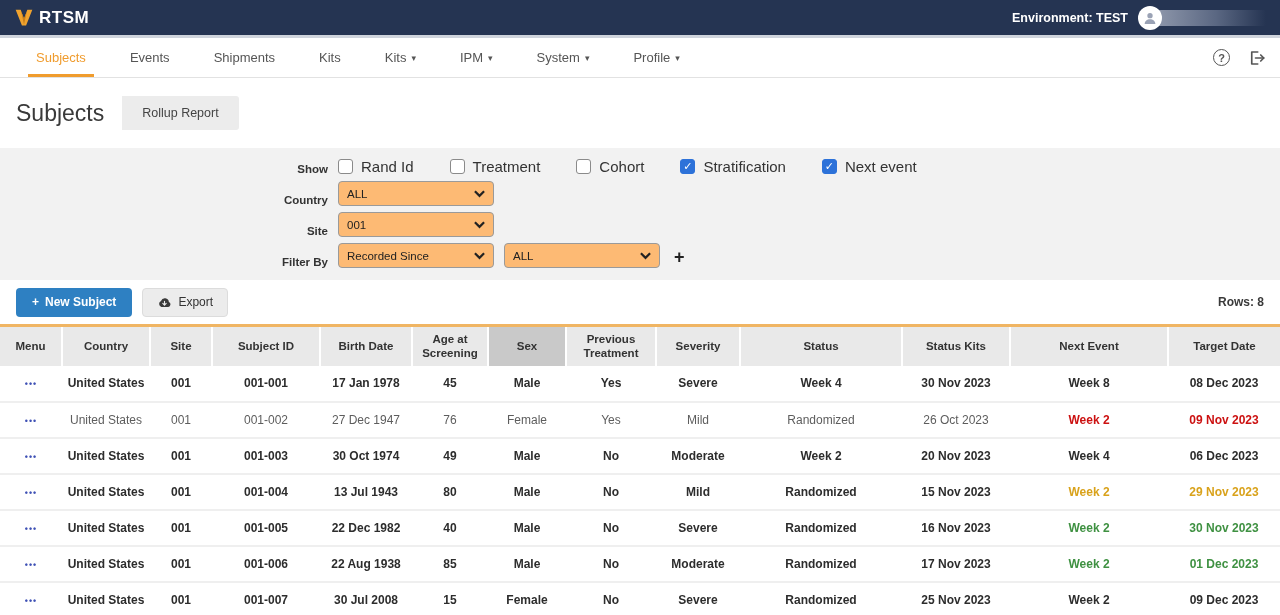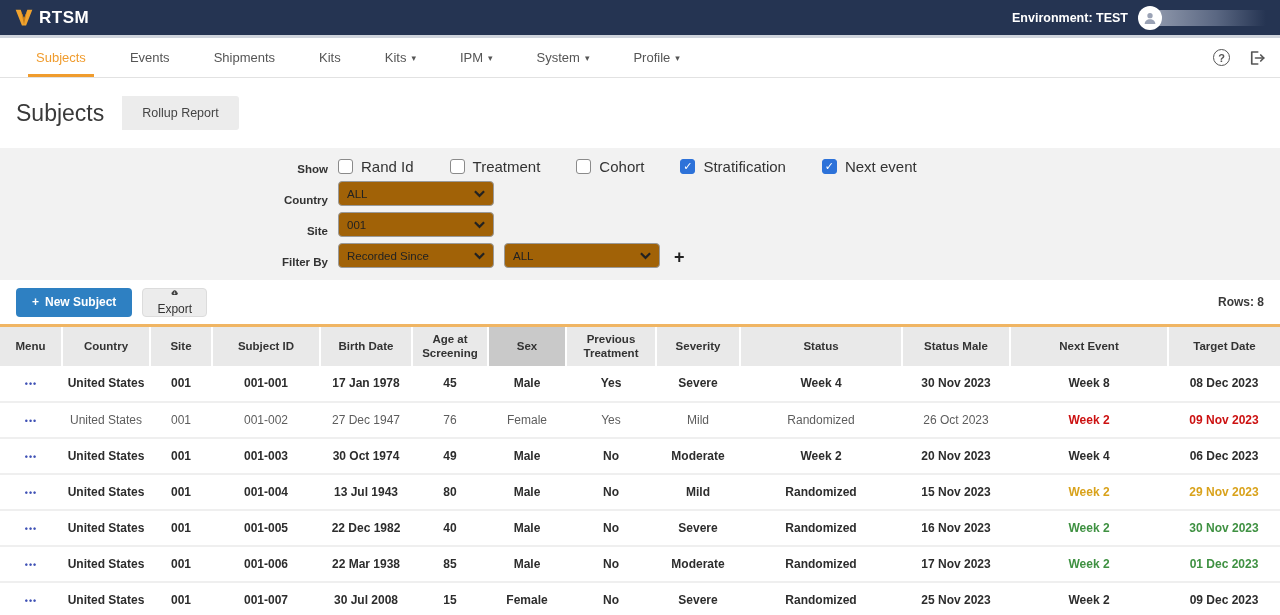--- a/index.html
+++ b/index.html
@@ -51,35 +51,35 @@
   .filter-row:last-child { margin-bottom:0; }
   .filter-label { width:292px; text-align:right; padding-right:10px;
     font-size:11.5px; font-weight:bold; color:#333; }
   .cb-group { display:flex; align-items:center; gap:36px; }
   .cb-item { display:flex; align-items:center; gap:8px; cursor:pointer; }
   .cb-box { width:15px; height:15px; border:1.5px solid #8a8a8a; border-radius:3px;
     background:#fff; display:flex; align-items:center; justify-content:center;
     font-size:11px; color:#fff; }
   .cb-item.checked .cb-box { background:#2d72d9; border-color:#2d72d9; }
   .cb-label { font-size:15px; color:#333; }
-  .select-box { width:156px; height:25px; background:#a16207; border:1px solid #9a9a9a;
+  .select-box { width:156px; height:25px; background:#fdba74; border:1px solid #9a9a9a;
     border-radius:4px; display:flex; align-items:center; justify-content:space-between;
     padding:0 8px; font-size:11.5px; color:#222; cursor:pointer; }
   .select-box + .select-box { margin-left:10px; }
   .select-box .chev { display:flex; align-items:center; }
   .add-filter { margin-left:14px; font-size:18px; font-weight:bold; color:#222; cursor:pointer; }
 
   
   .action-row { height:44px; display:flex; align-items:center; padding:0 16px; gap:10px; }
   .btn-new { background:#2e80c2; color:#fff; border:none; border-radius:4px;
     height:29px; padding:0 16px; font-size:12px; font-weight:bold; cursor:pointer;
     display:flex; align-items:center; gap:6px; font-family:inherit; }
   .btn-export { background:#ececec; color:#333; border:1px solid #dcdcdc; border-radius:4px;
     height:29px; padding:0 14px; font-size:12px; cursor:pointer;
-    display:flex; align-items:center; gap:6px; font-family:inherit;flex-direction:column; }
+    display:flex; align-items:center; gap:6px; font-family:inherit; }
   .rows-count { margin-left:auto; font-size:12px; color:#3a3a3a; font-weight:600; }
 
   
   table { width:1280px; border-collapse:collapse; table-layout:fixed; }
   thead th { background:#e9e9e9; border-top:3px solid #f0b563; border-left:2px solid #fff;
     height:40px; font-size:11.5px; font-weight:bold; color:#333; text-align:center;
     vertical-align:middle; padding:2px 3px; line-height:1.25; }
   thead th:first-child { border-left:none; }
   thead th.col-sex { background:#c9c9c9; }
   tbody td { height:36px; text-align:center; vertical-align:middle; font-size:12px;
@@ -288,21 +288,21 @@
       <th>Menu</th>
       <th>Country</th>
       <th>Site</th>
       <th>Subject ID</th>
       <th>Birth Date</th>
       <th>Age at Screening</th>
       <th class="col-sex">Sex</th>
       <th>Previous Treatment</th>
       <th>Severity</th>
       <th>Status</th>
-      <th>Status Male</th>
+      <th>Status Kits</th>
       <th>Next Event</th>
       <th>Target Date</th>
     </tr>
   </thead>
   <tbody id="table-body">
   <tr class="row-bold">
     <td><span class="menu-dots">•••</span></td>
     <td>United States</td>
     <td>001</td>
     <td>001-001</td>
@@ -379,21 +379,21 @@
     <td>16 Nov 2023</td>
     <td class="hl-green">Week 2</td>
     <td class="hl-green">30 Nov 2023</td>
   </tr>
 
   <tr class="row-bold">
     <td><span class="menu-dots">•••</span></td>
     <td>United States</td>
     <td>001</td>
     <td>001-006</td>
-    <td>22 Mar 1938</td>
+    <td>22 Aug 1938</td>
     <td>85</td>
     <td>Male</td>
     <td>No</td>
     <td>Moderate</td>
     <td>Randomized</td>
     <td>17 Nov 2023</td>
     <td class="hl-green">Week 2</td>
     <td class="hl-green">01 Dec 2023</td>
   </tr>
 

